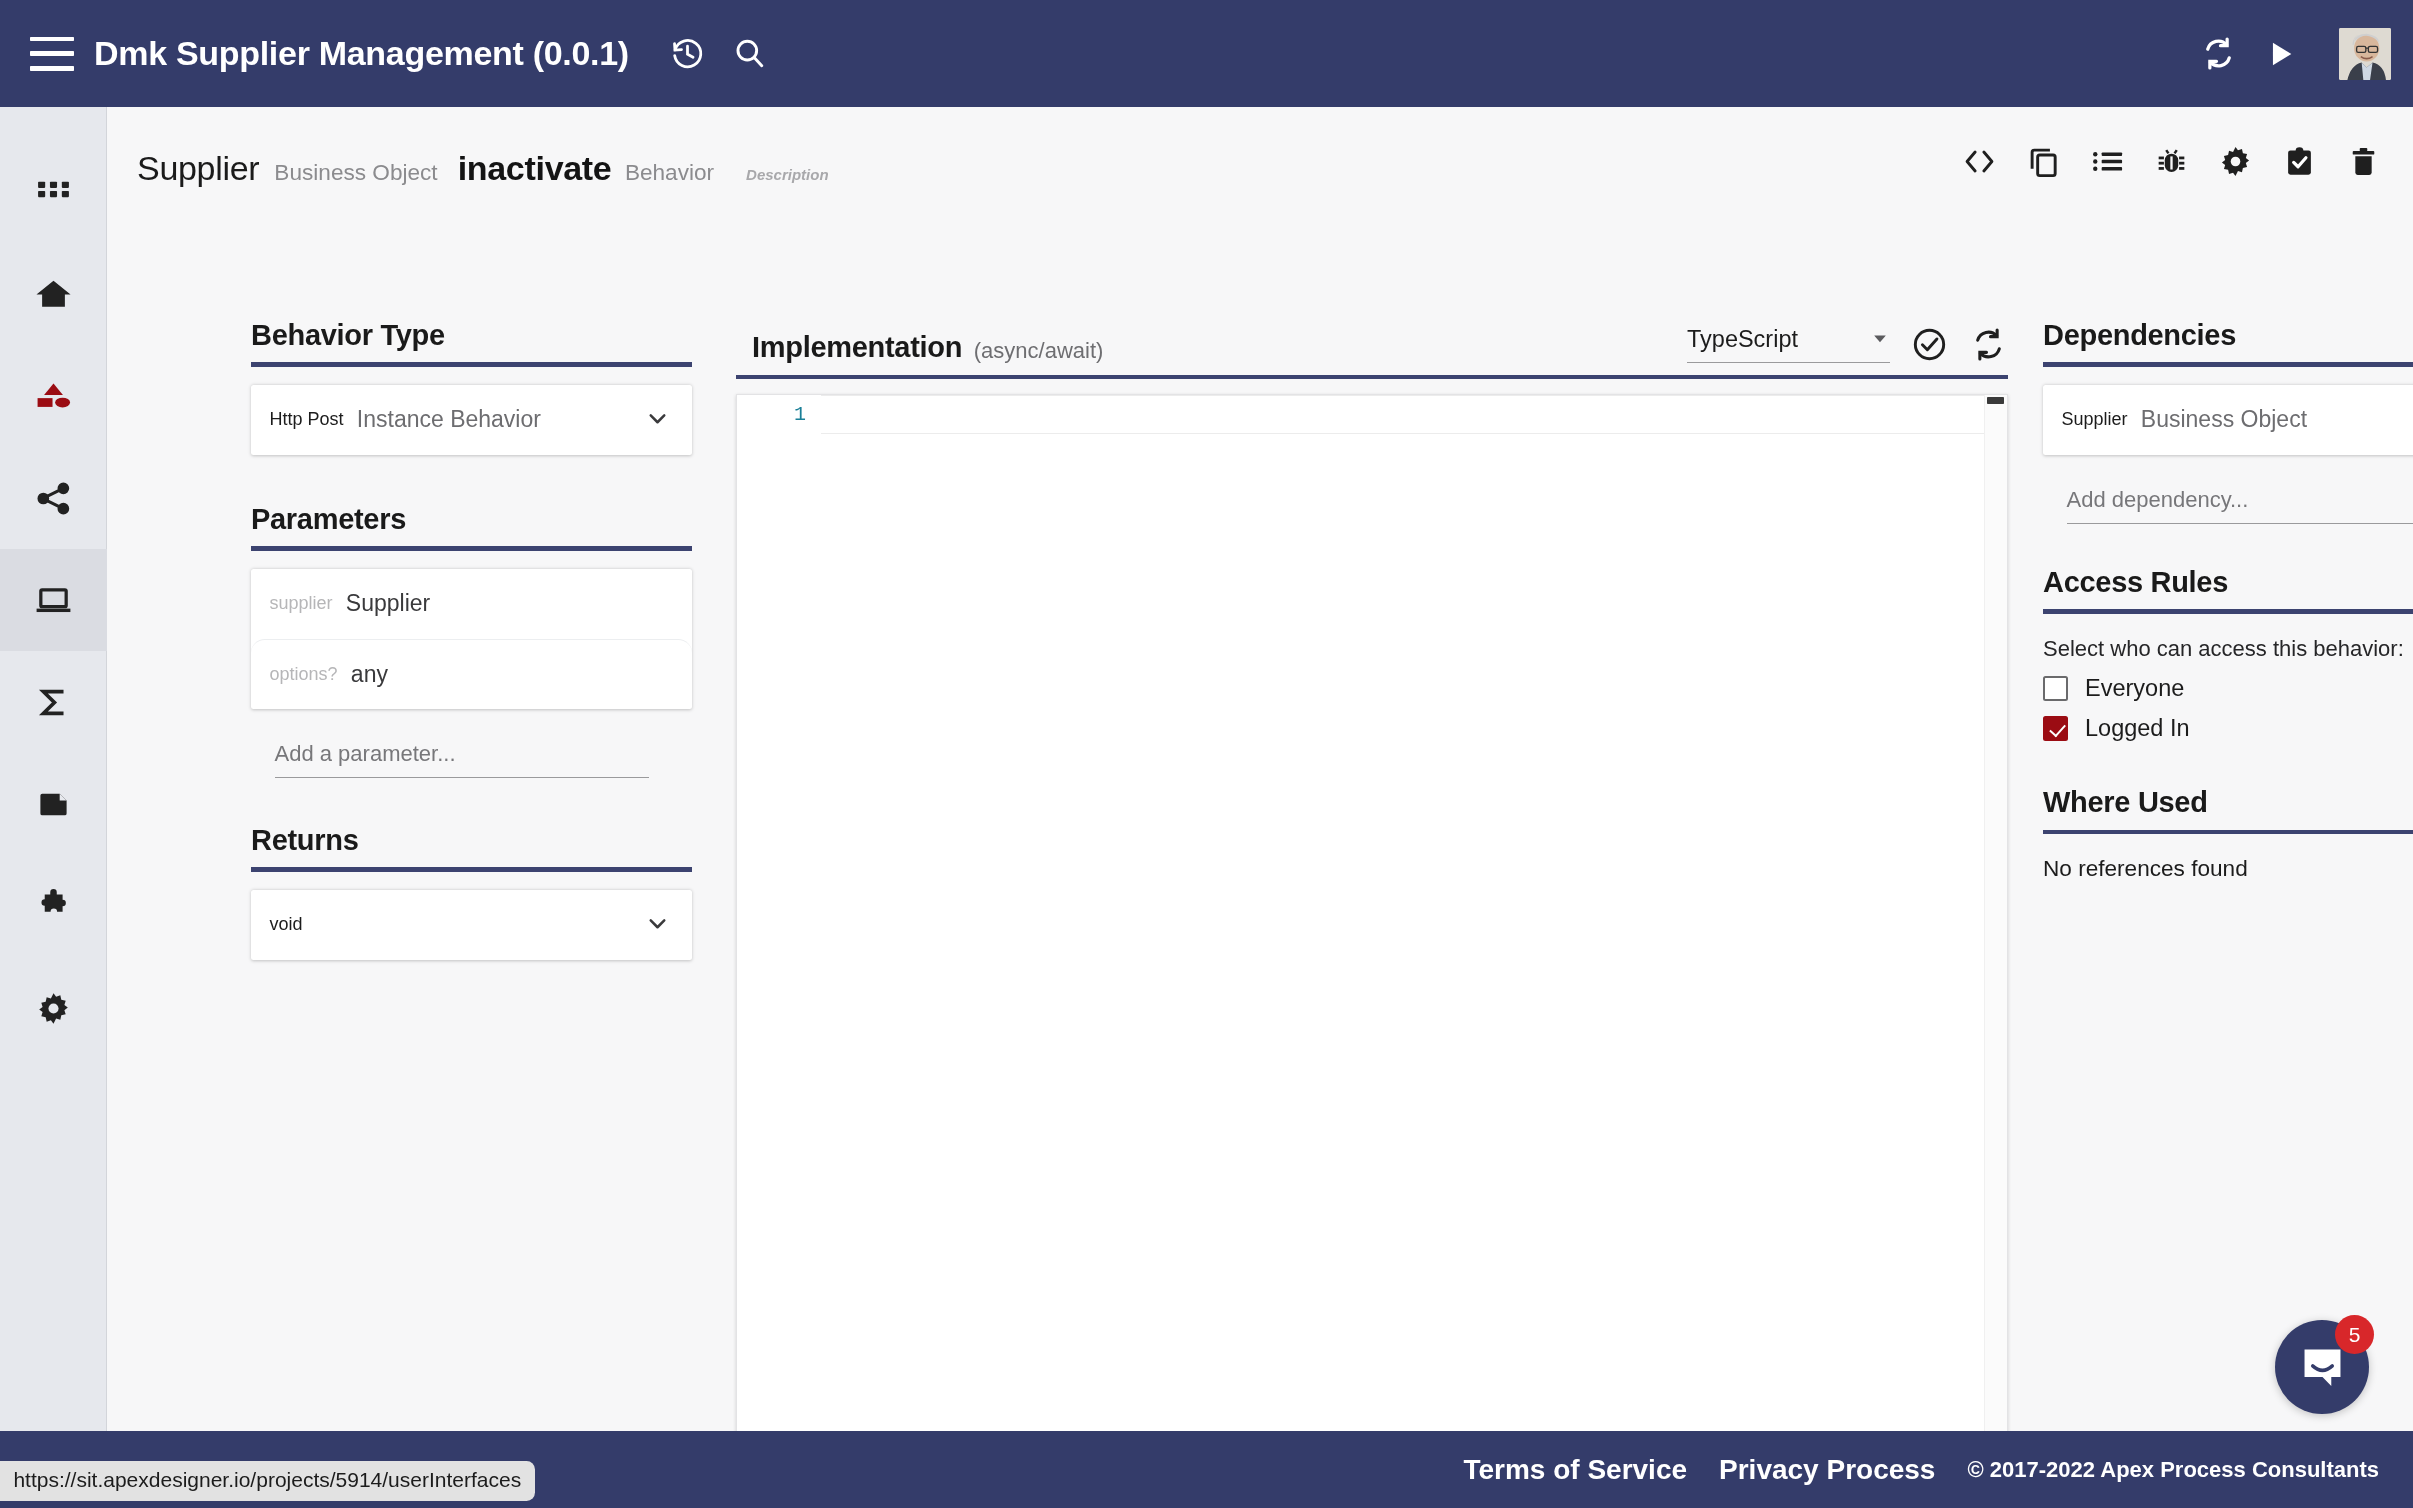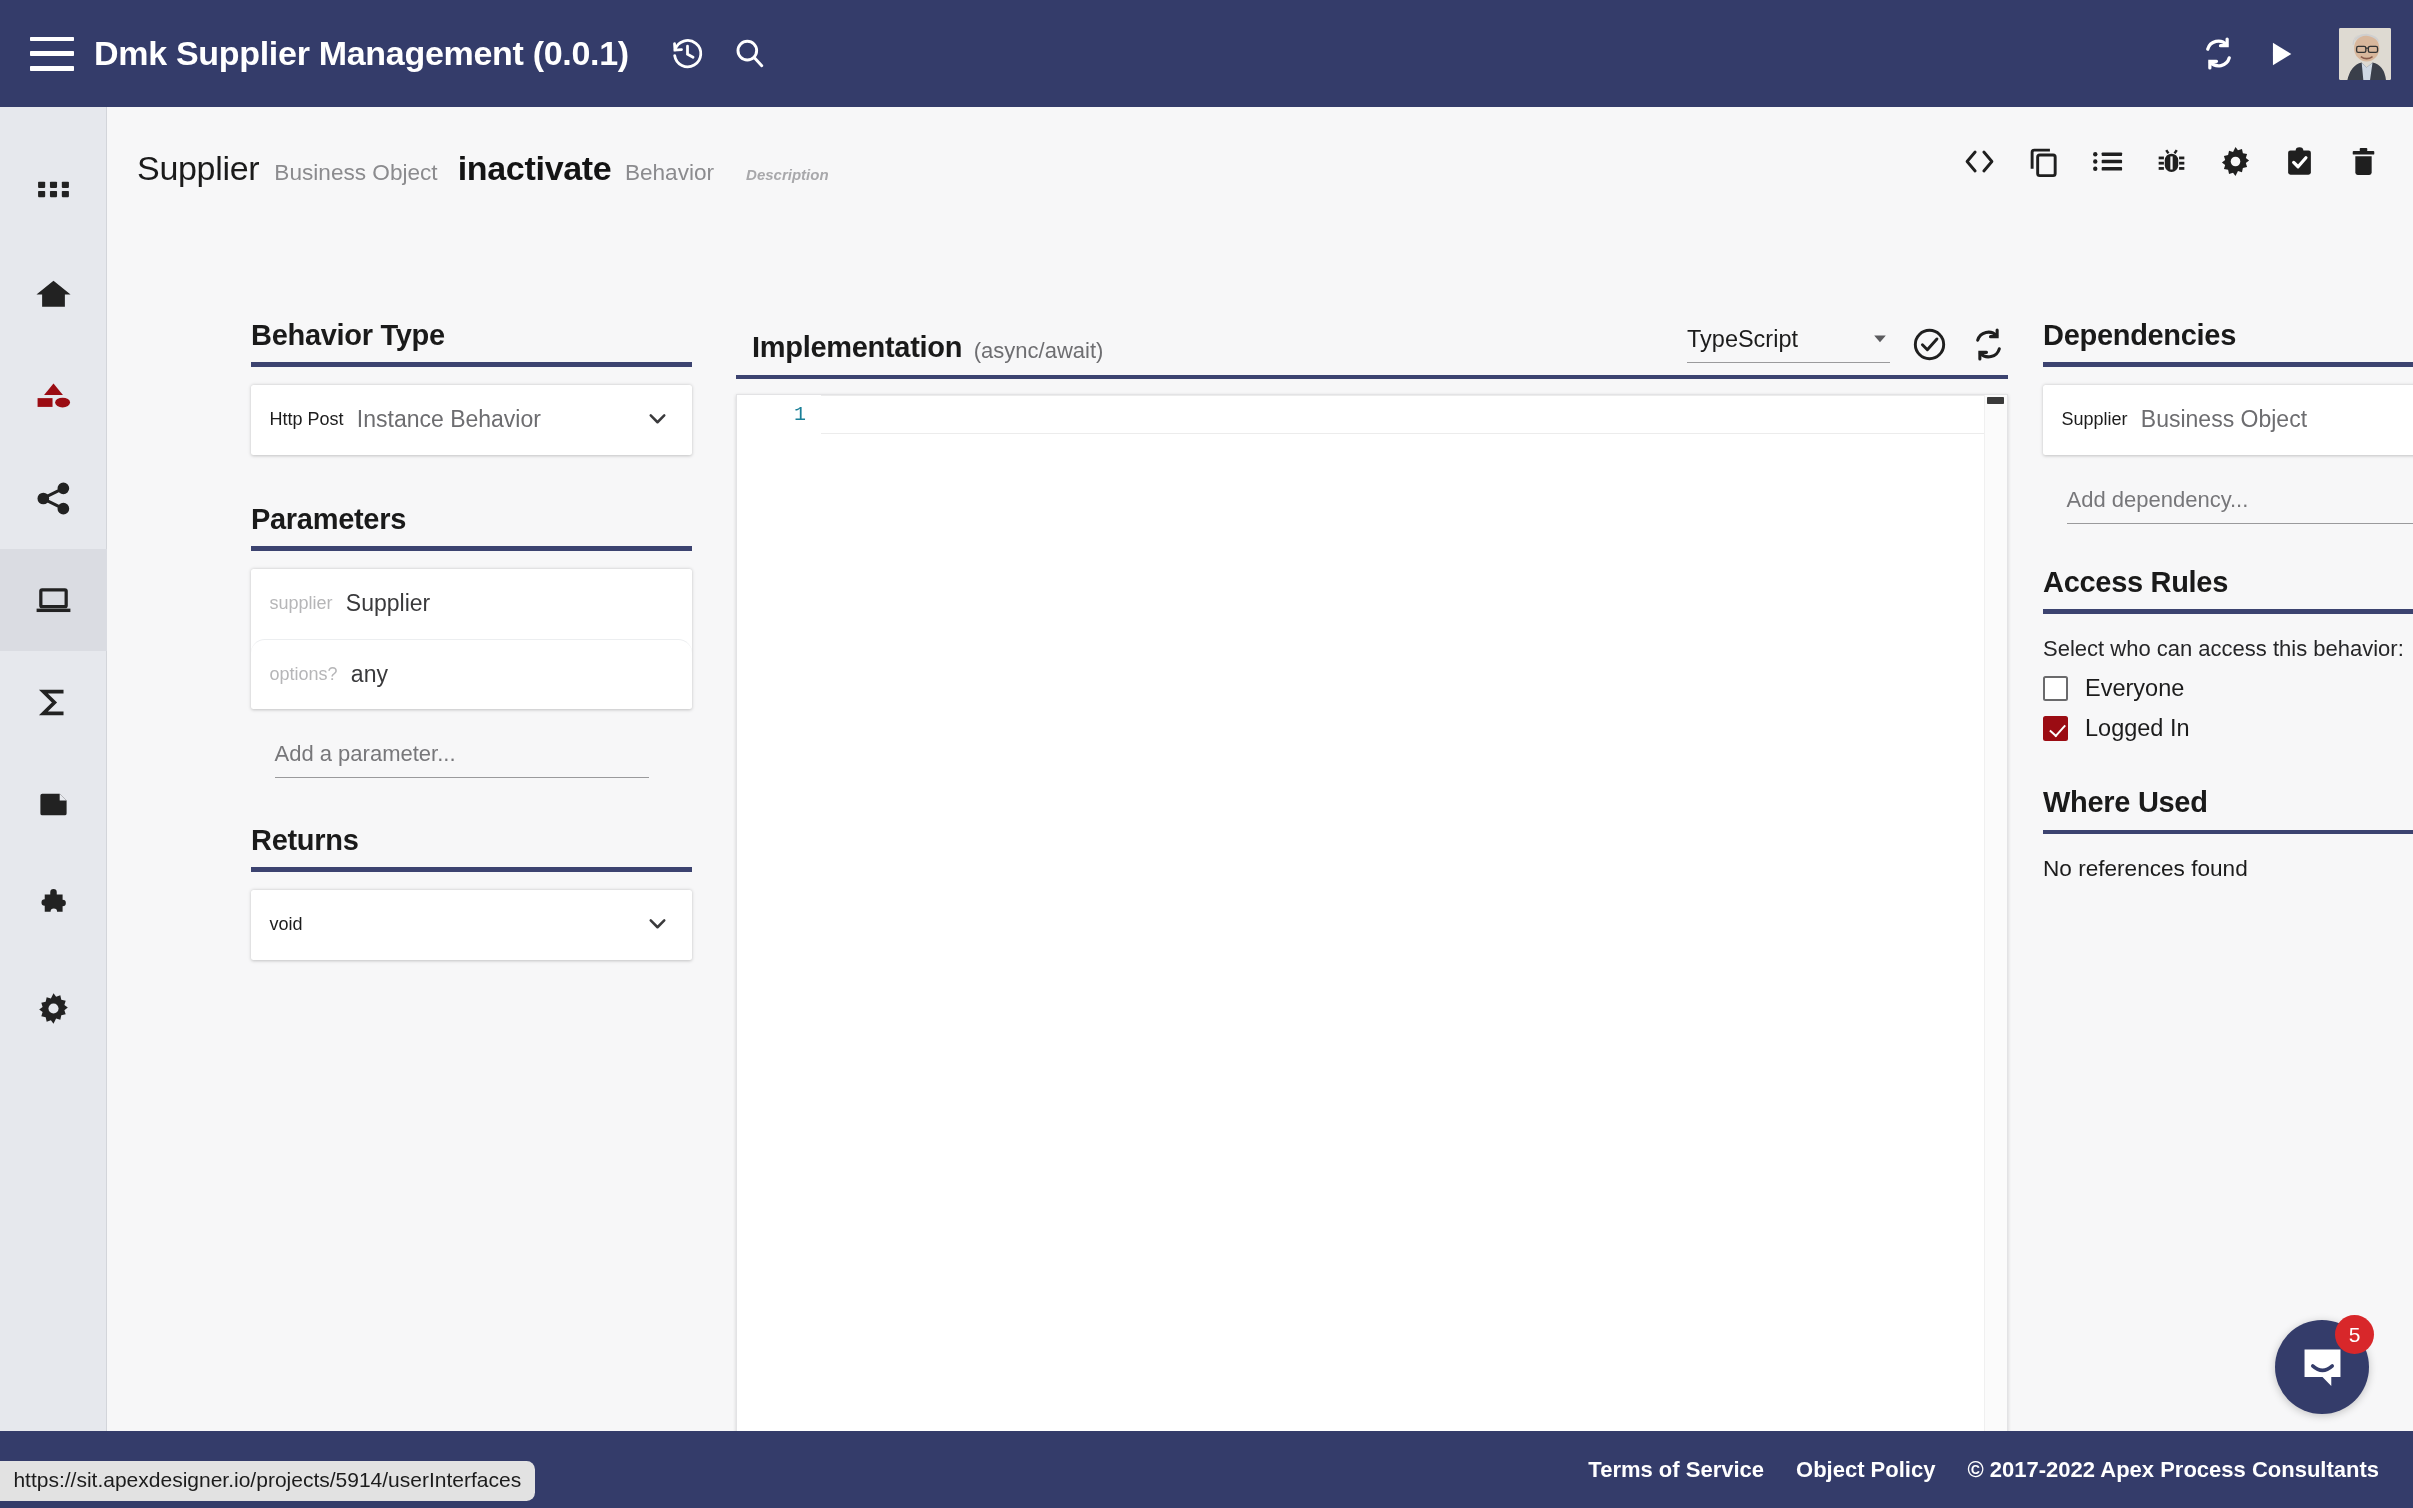--- a/index.html
+++ b/index.html
@@ -178,21 +178,21 @@
   .no-ref { font-size: 22.6px; color: #1c1c1c; margin-top: 22px; }
 
   
   .footer {
     position: absolute; left: 0; bottom: 0; width: 2413px; height: 77px;
     background: #343c6a; display: flex; align-items: center;
     padding: 0 34px 0 37px; z-index: 30;
   }
   .f-left { color: #fff; font-size: 22px; font-weight: bold; }
   .f-right { margin-left: auto; display: flex; align-items: center; gap: 32px; }
-  .f-link { color: #fff; font-size: 22px; font-weight: bold; cursor: pointer; }
+  .f-link { color: #fff; font-size: 28px; font-weight: bold; cursor: pointer; }
   .f-copy { color: #fff; font-size: 22px; font-weight: bold; }
 
   
   .status-url {
     position: absolute; left: 0; bottom: 6.7px;
     background: #e2e2e2; color: #1c1c1c;
     font-size: 21px; padding: 7.5px 13.4px 9.2px 13.4px;
     border-top-right-radius: 8.4px; border-bottom-right-radius: 8.4px;
     z-index: 60; white-space: nowrap;
   }
@@ -545,21 +545,21 @@
       <path d="M3.2 3.2 h17.6 v13.4 h-4.5 L16.3 21 L12 16.6 H3.2 Z" fill="#fff"></path>
       <path d="M7.2 11.2 Q12 15.6 16.8 11.2" stroke="#343c6a" stroke-width="1.7" fill="none" stroke-linecap="round"></path>
     </svg>
     <div class="intercom-badge">5</div>
   </div>
 
   <div class="footer">
     <div class="f-left">Apex Designer 2.1.159</div>
     <div class="f-right">
       <span class="f-link">Terms of Service</span>
-      <span class="f-link">Object Policy</span>
+      <span class="f-link">Privacy Process</span>
       <span class="f-copy">© 2017-2022 Apex Process Consultants</span>
     </div>
   </div>
 
   <div class="status-url">https://sit.apexdesigner.io/projects/5914/userInterfaces</div>
 
 </div>
 
 
 </body></html>

